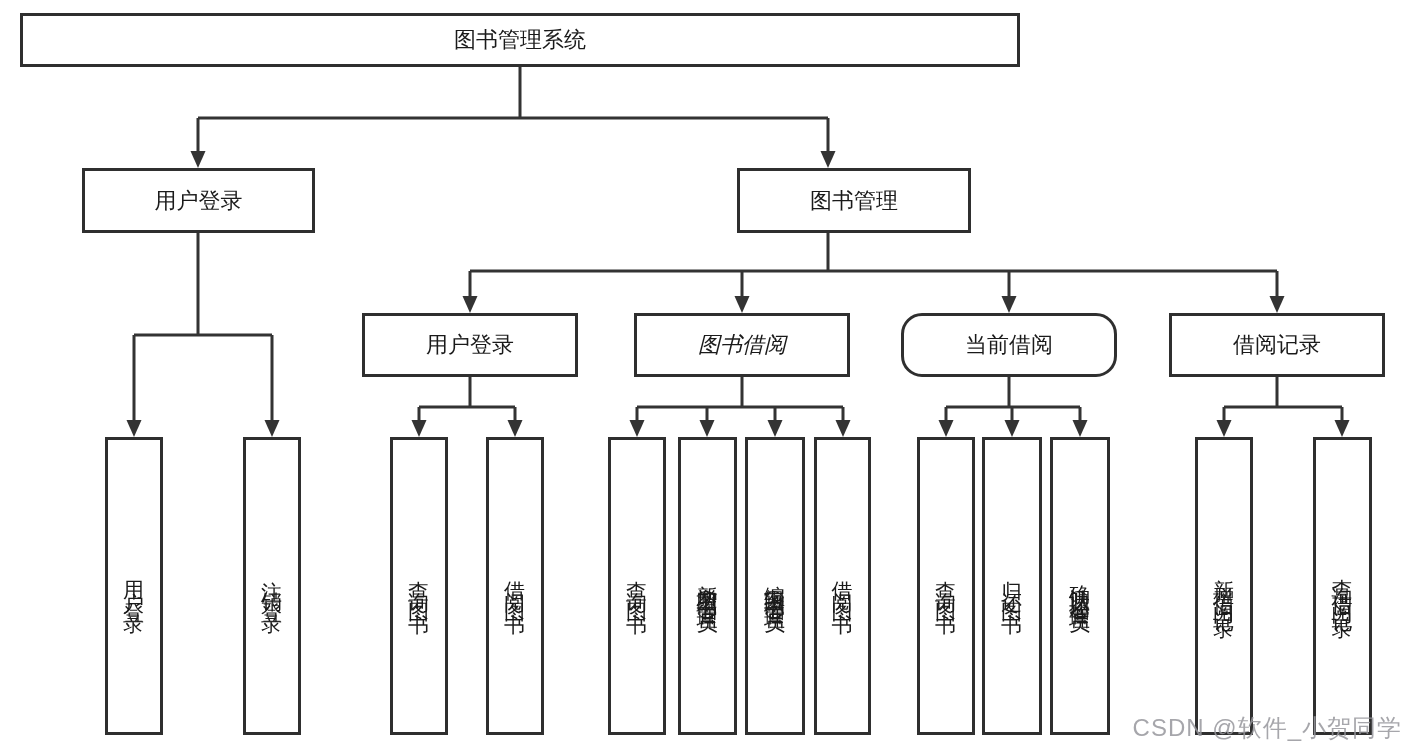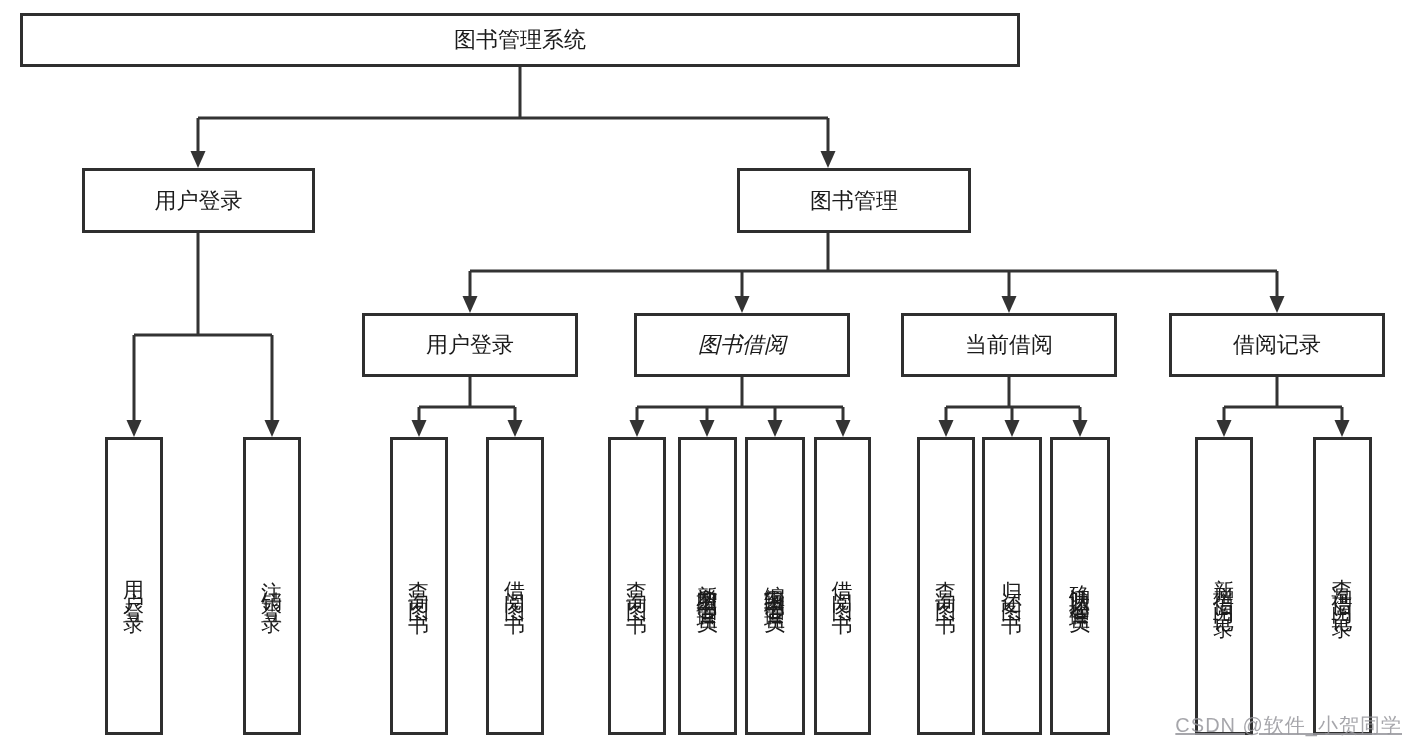--- a/index.html
+++ b/index.html
@@ -29,24 +29,23 @@
     white-space:normal;
     font-size:21px;
   }
   .vt-loose{letter-spacing:11px;}
   .vt-mid{letter-spacing:8px;}
   .vt-tight{letter-spacing:4px;}
   .watermark{
     position:absolute;
     right:3px;top:712px;
     z-index:10;
-    font-size:20px;
+    font-size:24px;
     color:rgba(150,150,156,0.85);
     letter-spacing:1px;
-    text-decoration:underline;
   }
 </style>
 </head>
 <body>
 
 <div class="stage">
 
   <svg class="connectors" width="1405" height="747" viewBox="0 0 1405 747">
     <g stroke="#333333" stroke-width="3" fill="none">
       <path d="M520 67 V118
@@ -106,21 +105,21 @@
     </g>
   </svg>
 
   <div class="node" style="left:20px;top:13px;width:1000px;height:54px;">图书管理系统</div>
 
   <div class="node" style="left:82px;top:168px;width:233px;height:65px;">用户登录</div>
   <div class="node" style="left:711px;top:168px;width:234px;height:65px;margin-left:26px;">图书管理</div>
 
   <div class="node" style="left:362px;top:313px;width:216px;height:64px;">用户登录</div>
   <div class="node" style="left:634px;top:313px;width:216px;height:64px;font-style:italic;">图书借阅</div>
-  <div class="node" style="left:901px;top:313px;width:216px;height:64px;">当前借阅</div>
+  <div class="node" style="left:901px;top:313px;width:216px;height:64px;border-radius:21px;">当前借阅</div>
   <div class="node" style="left:1169px;top:313px;width:216px;height:64px;">借阅记录</div>
 
   <div class="node vnode vt-loose" style="left:105px;top:437px;width:58px;height:298px;">用户登录</div>
   <div class="node vnode vt-loose" style="left:243px;top:437px;width:58px;height:298px;">注销登录</div>
 
   <div class="node vnode vt-loose" style="left:390px;top:437px;width:58px;height:298px;">查询图书</div>
   <div class="node vnode vt-loose" style="left:486px;top:437px;width:58px;height:298px;">借阅图书</div>
 
   <div class="node vnode vt-loose" style="left:608px;top:437px;width:58px;height:298px;">查询图书</div>
   <div class="node vnode vt-tight" style="left:678px;top:437px;width:59px;height:298px;">新增图书（管理员）</div>

